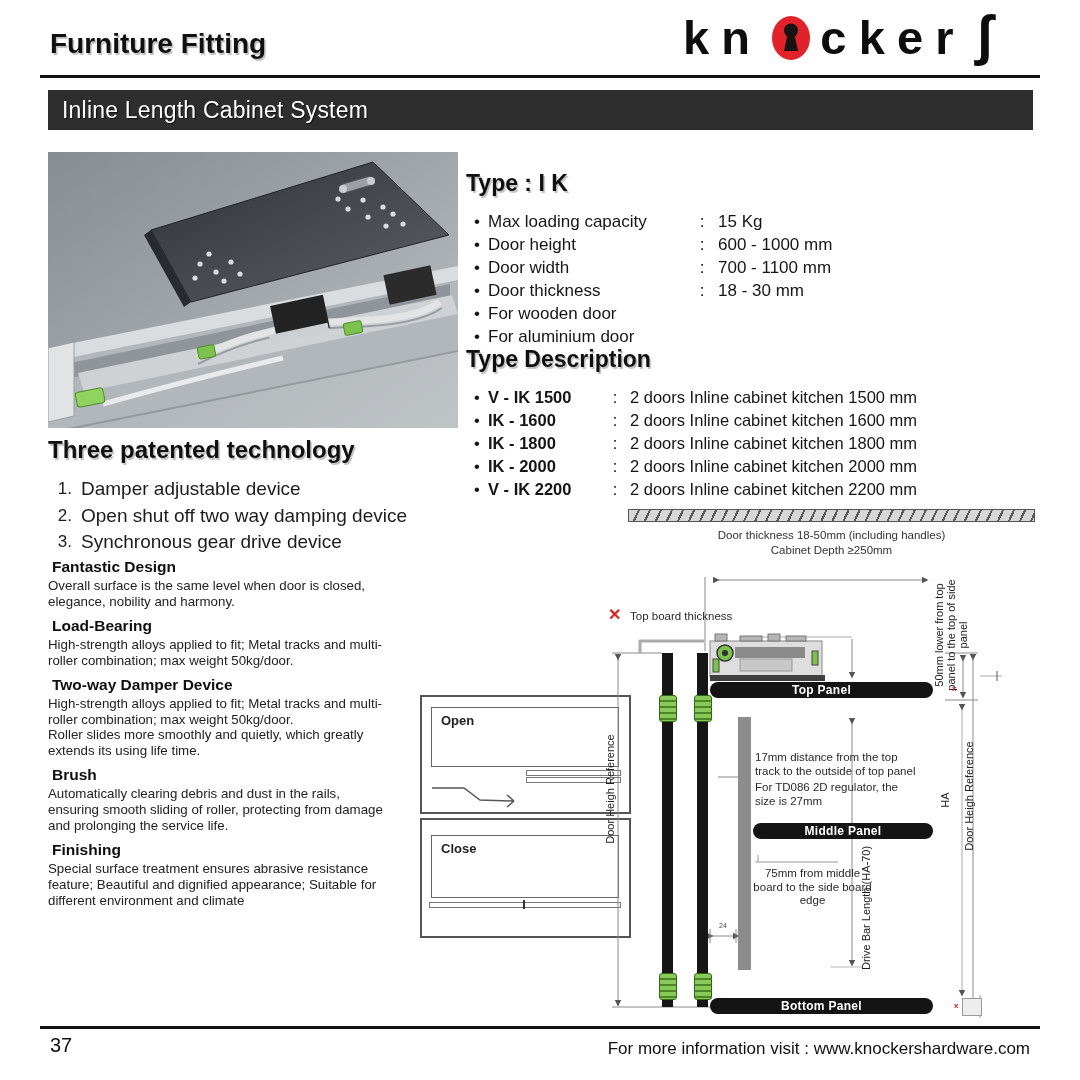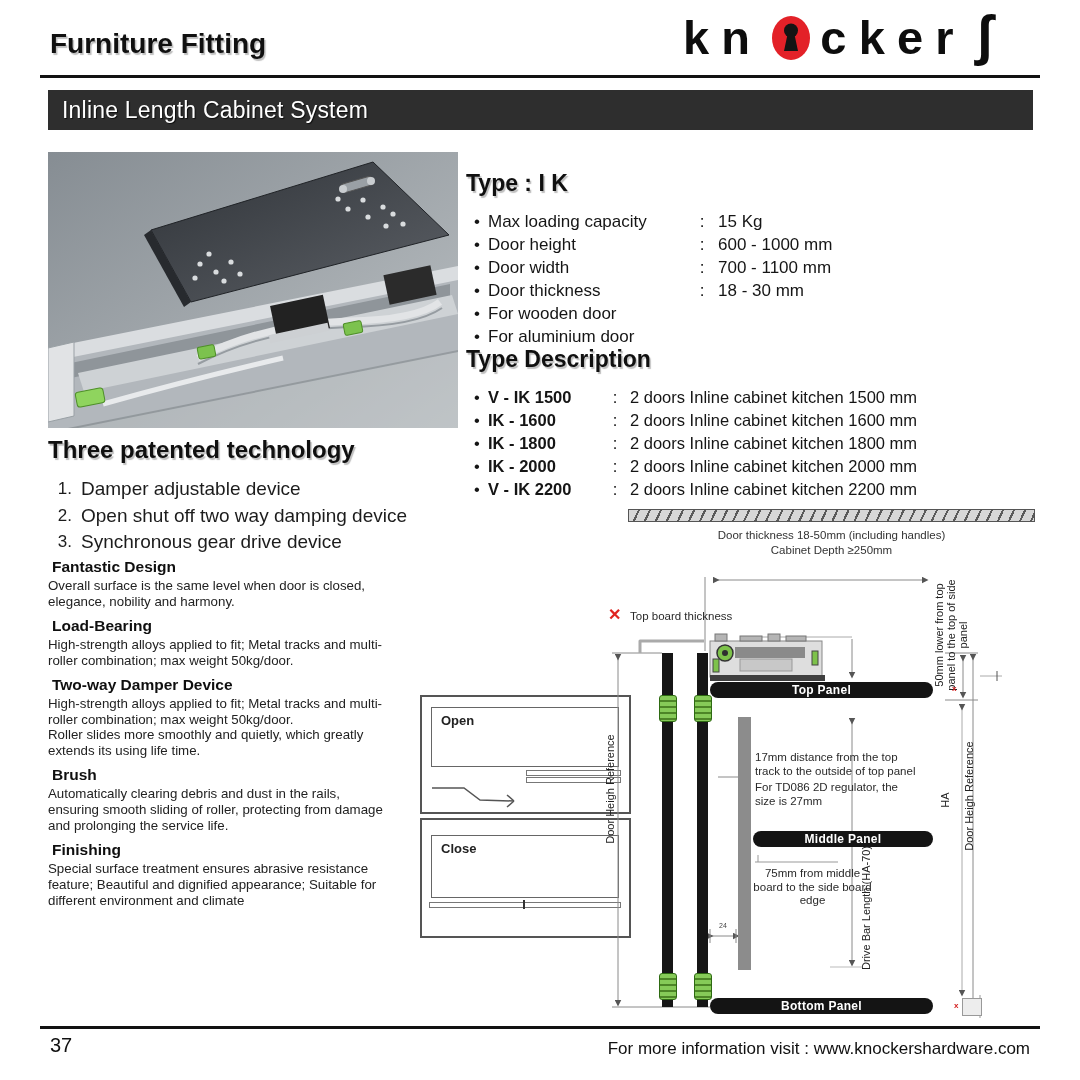--- a/index.html
+++ b/index.html
@@ -341,21 +341,21 @@
     <div class="dg-bar"></div>
 
     <div class="roller" style="left:59px;top:140px;"></div>
     <div class="roller" style="left:94px;top:140px;"></div>
     <div class="roller" style="left:59px;top:418px;"></div>
     <div class="roller" style="left:94px;top:418px;"></div>
 
     <div class="dg-panel" style="left:110px;top:127px;width:223px;">
       <span>Top Panel</span>
     </div>
-    <div class="dg-panel" style="left:153px;top:268px;width:180px;margin-top:8px;">
+    <div class="dg-panel" style="left:153px;top:268px;width:180px;">
       <span>Middle Panel</span>
     </div>
     <div class="dg-panel" style="left:110px;top:443px;width:223px;">
       <span>Bottom Panel</span>
     </div>
 
     <span class="red-x" style="left:8px;top:52px;">✕</span>
     <div class="dg-note" style="left:30px;top:55px;">Top board thickness</div>
 
     <div class="dg-note" style="left:155px;top:196px;width:165px;">17mm distance from the top track to the outside of top panel</div>

